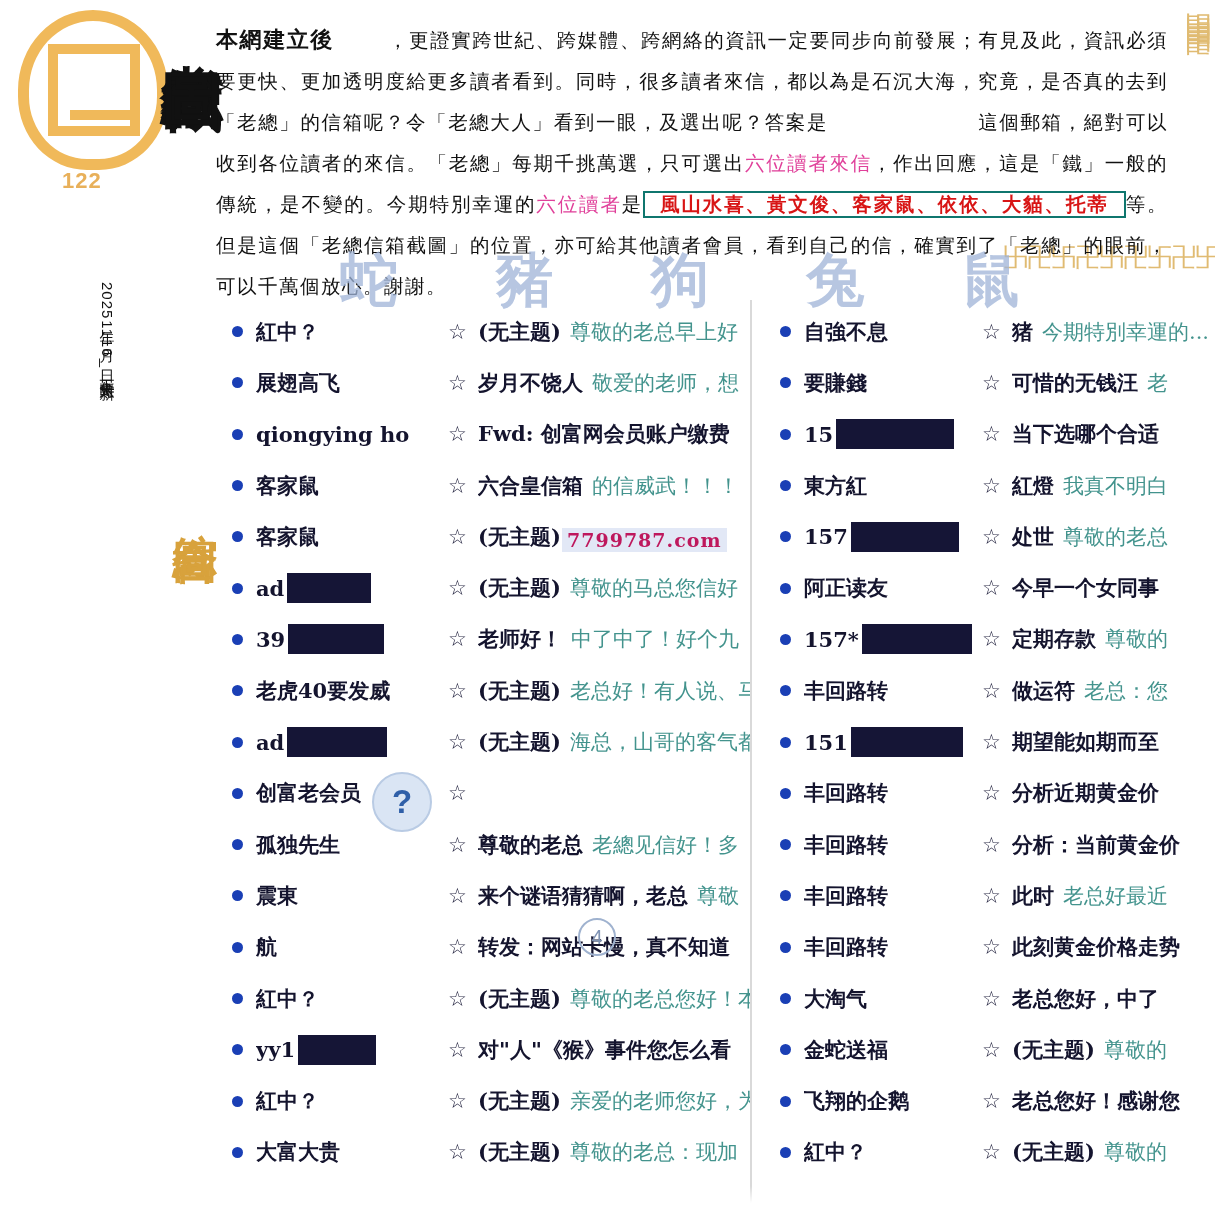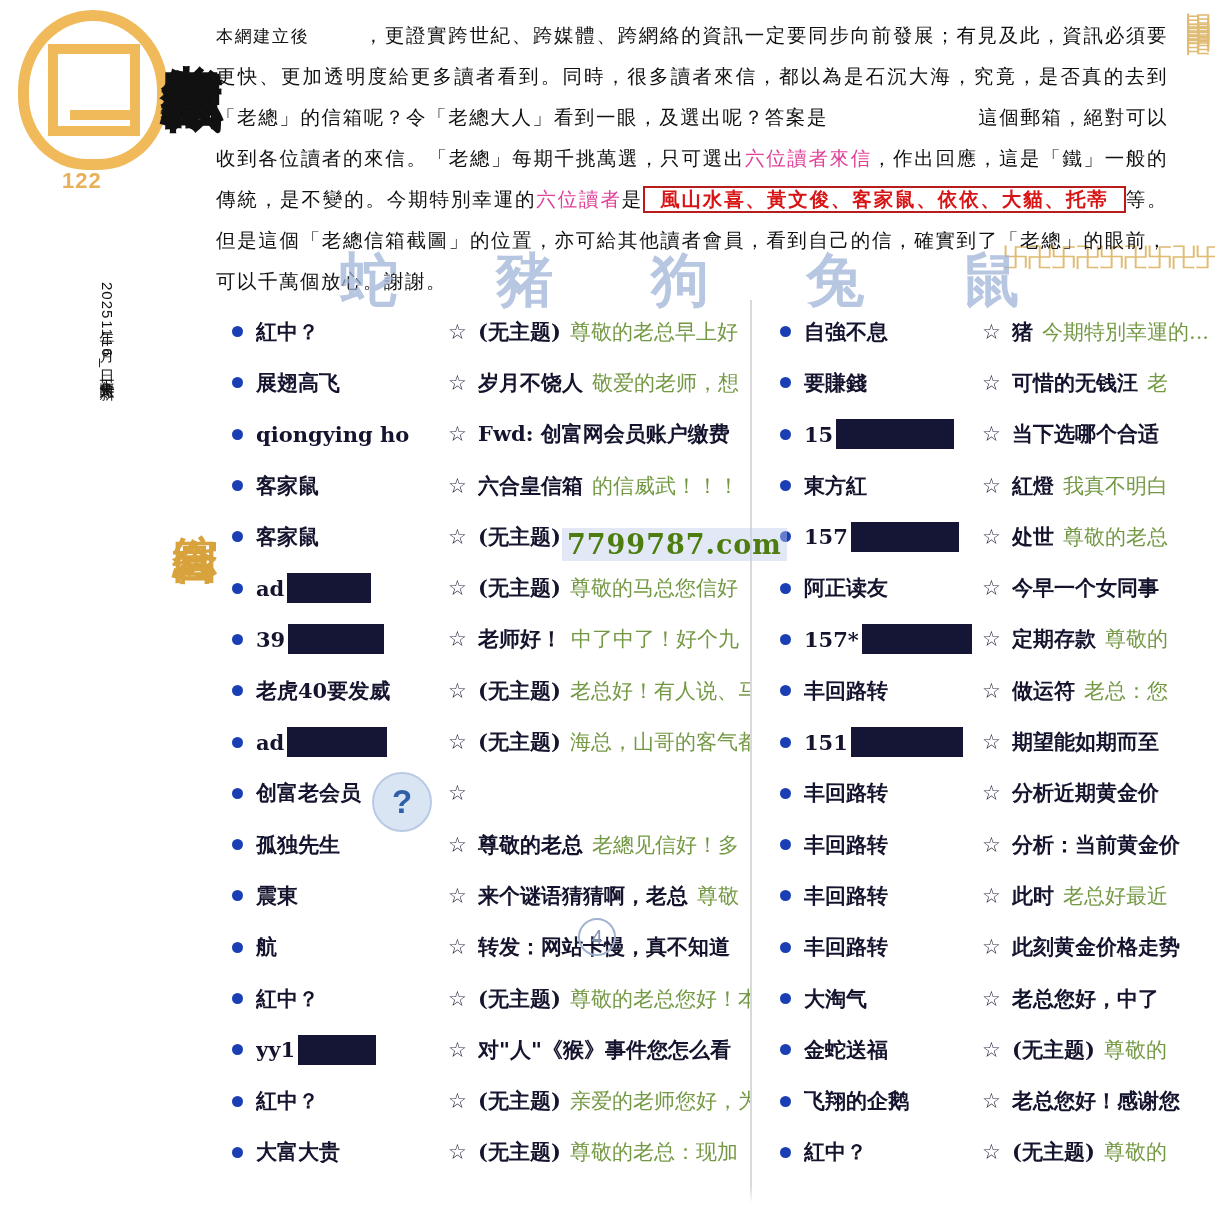--- a/index.html
+++ b/index.html
@@ -107,29 +107,29 @@
     top: 16px;
     width: 952px;
     font-family: "DejaVu Serif", serif;
     font-size: 19.5px;
     line-height: 2.1;
     color: #111;
     text-align: justify;
     letter-spacing: 1.5px;
   }
   .article .lead {
-    font-weight: normal;
-    font-size: 17px;
+    font-weight: bold;
+    font-size: 22px;
   }
   .article .gap { display: inline-block; width: 54px; }
   .article .gap-lg { display: inline-block; width: 150px; }
   .pink { color: #e0409a; }
   .boxred {
     color: #d81515;
-    border: 2px solid #b91c1c;
+    border: 2px solid #0f766e;
     padding: 0 15px;
     font-weight: bold;
   }
 
   
   .meander {
     position: absolute;
     font-size: 26px;
     color: #e0bb72;
     letter-spacing: -2px;
@@ -209,40 +209,40 @@
   }
   .subject {
     flex: 1 1 auto;
     overflow: hidden;
     display: flex;
     align-items: flex-start;
   }
   .subj-main { margin-right: 9px; }
   .subj-snip {
     font-weight: normal;
-    color: #4d7c0f;
+    color: #0f766e;
     opacity: .78;
   }
   .redact {
     display: inline-block;
     background: #151536;
     height: 30px;
     vertical-align: middle;
     margin-left: 3px;
   }
 
   
   .wm-url {
     position: absolute;
     left: 562px;
     top: 528px;
     font-family: "DejaVu Serif", serif;
     font-weight: bold;
-    font-size: 27px;
-    color: #4d7c0f;
+    font-size: 19px;
+    color: #be185d;
     background: rgba(190,205,235,.45);
     padding: 1px 5px;
     letter-spacing: 1px;
   }
   .wm-badge {
     position: absolute;
     left: 372px;
     top: 772px;
     width: 56px; height: 56px;
     border-radius: 50%;

